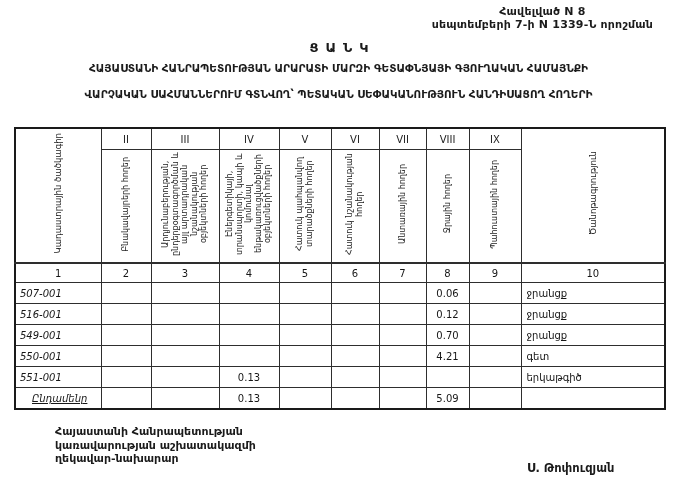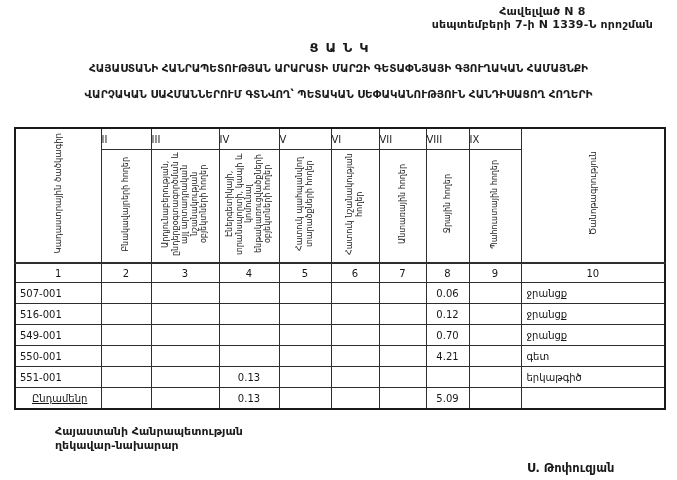--- a/index.html
+++ b/index.html
@@ -60,21 +60,21 @@
     border: 2px solid #1a1a1a;
   }
   table.land td {
     border: 1px solid #2e2e2e;
     padding: 0;
     overflow: hidden;
   }
   td.c1border { border-right-width: 2px; }
   .roman {
     height: 20px;
-    text-align: left;
+    text-align: center;
     font-size: 10px;
     color: #222;
   }
   td.rot {
     height: 112px;
     vertical-align: middle;
     text-align: center;
     padding: 2px 1px;
   }
   td.rot-span {
@@ -97,21 +97,21 @@
     max-height: 126px;
   }
   tr.numrow td {
     height: 18px;
     text-align: center;
     font-size: 10px;
     border-top-width: 2px;
     color: #161616;
   }
   tr.datarow td { height: 20px; font-size: 10px; }
-  .code-cell { text-align: left; padding-left: 4px !important; color: #161616; }
+  .code-cell { text-align: left; padding-left: 4px !important; color: #161616; font-style: italic; }
   .val-cell { text-align: center; color: #161616; margin-left: 24px; }
   .note-cell {
     text-align: left;
     padding-left: 5px !important;
     color: #161616;
   }
   tr.total .code-cell {
     padding-left: 16px !important;
     text-decoration: underline;
   }
@@ -277,18 +277,19 @@
         <td class="val-cell">5.09</td>
         <td class="val-cell"></td>
         <td class="note-cell"></td>
       </tr>
     </tbody>
   </table>
 
   <div class="footer">
     <div class="footer-left">
       <div>Հայաստանի Հանրապետության</div>
+      <div>կառավարության աշխատակազմի</div>
       <div>ղեկավար-նախարար</div>
     </div>
     <div class="signature">Ս. Թոփուզյան</div>
   </div>
 
 </div>
 
 </body></html>

